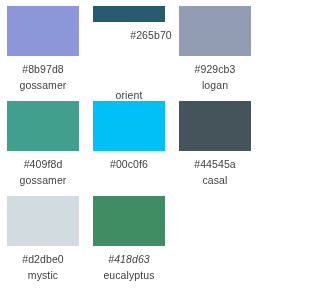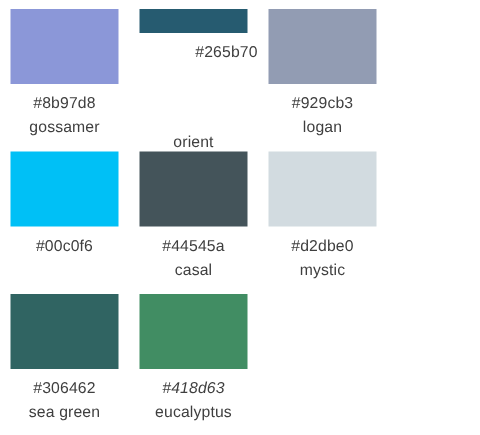--- a/index.html
+++ b/index.html
@@ -76,37 +76,37 @@
       <div class="swatch-chip" style="background: rgb(38, 91, 112);"></div>
       <div class="swatch-hex" style="color: rgb(63, 63, 63); margin-left: 44px;">#265b70</div>
       <div class="swatch-name" style="color: rgb(63, 63, 63); margin-top: 48px;">orient</div>
     </div>
     <div class="swatch-cell">
       <div class="swatch-chip" style="background: rgb(146, 156, 179);"></div>
       <div class="swatch-hex" style="color: rgb(63, 63, 63);">#929cb3</div>
       <div class="swatch-name" style="color: rgb(63, 63, 63);">logan</div>
     </div>
     <div class="swatch-cell">
+      <div class="swatch-chip" style="background: rgb(64, 159, 141);"></div>
+      <div class="swatch-hex" style="color: rgb(63, 63, 63);">#409f8d</div>
+      <div class="swatch-name" style="color: rgb(63, 63, 63);">gossamer</div>
+    </div>
+    <div class="swatch-cell">
       <div class="swatch-chip" style="background: rgb(0, 192, 246);"></div>
       <div class="swatch-hex" style="color: rgb(63, 63, 63);">#00c0f6</div>
       <div class="swatch-name" style="color: rgb(63, 63, 63);"></div>
     </div>
     <div class="swatch-cell">
       <div class="swatch-chip" style="background: rgb(68, 84, 90);"></div>
       <div class="swatch-hex" style="color: rgb(63, 63, 63);">#44545a</div>
       <div class="swatch-name" style="color: rgb(63, 63, 63);">casal</div>
     </div>
     <div class="swatch-cell">
       <div class="swatch-chip" style="background: rgb(210, 219, 224);"></div>
       <div class="swatch-hex" style="color: rgb(63, 63, 63); text-align: center;">#d2dbe0</div>
       <div class="swatch-name" style="color: rgb(63, 63, 63);">mystic</div>
     </div>
     <div class="swatch-cell">
-      <div class="swatch-chip" style="background: rgb(48, 100, 98);"></div>
-      <div class="swatch-hex" style="color: rgb(63, 63, 63);">#306462</div>
-      <div class="swatch-name" style="color: rgb(63, 63, 63);">sea green</div>
-    </div>
-    <div class="swatch-cell">
       <div class="swatch-chip" style="background: rgb(65, 141, 99);"></div>
       <div class="swatch-hex" style="color: rgb(63, 63, 63); font-style: italic;">#418d63</div>
       <div class="swatch-name" style="color: rgb(63, 63, 63);">eucalyptus</div>
     </div>
   </div>
 
 </body></html>

